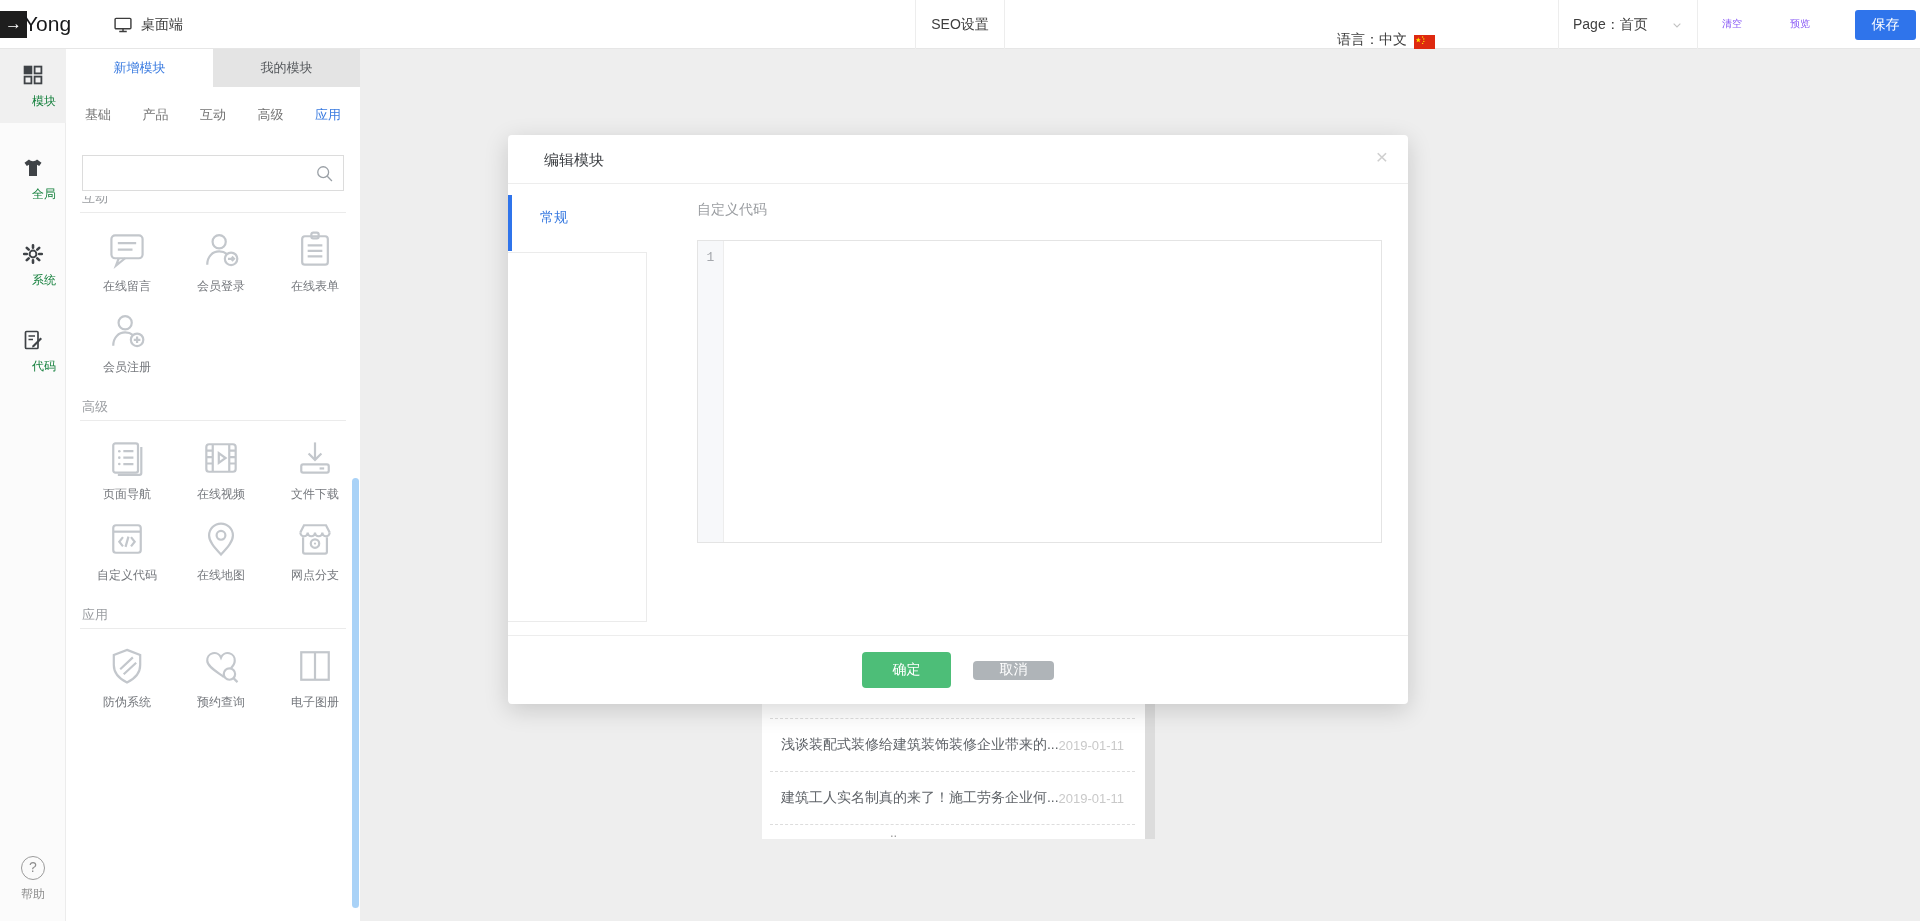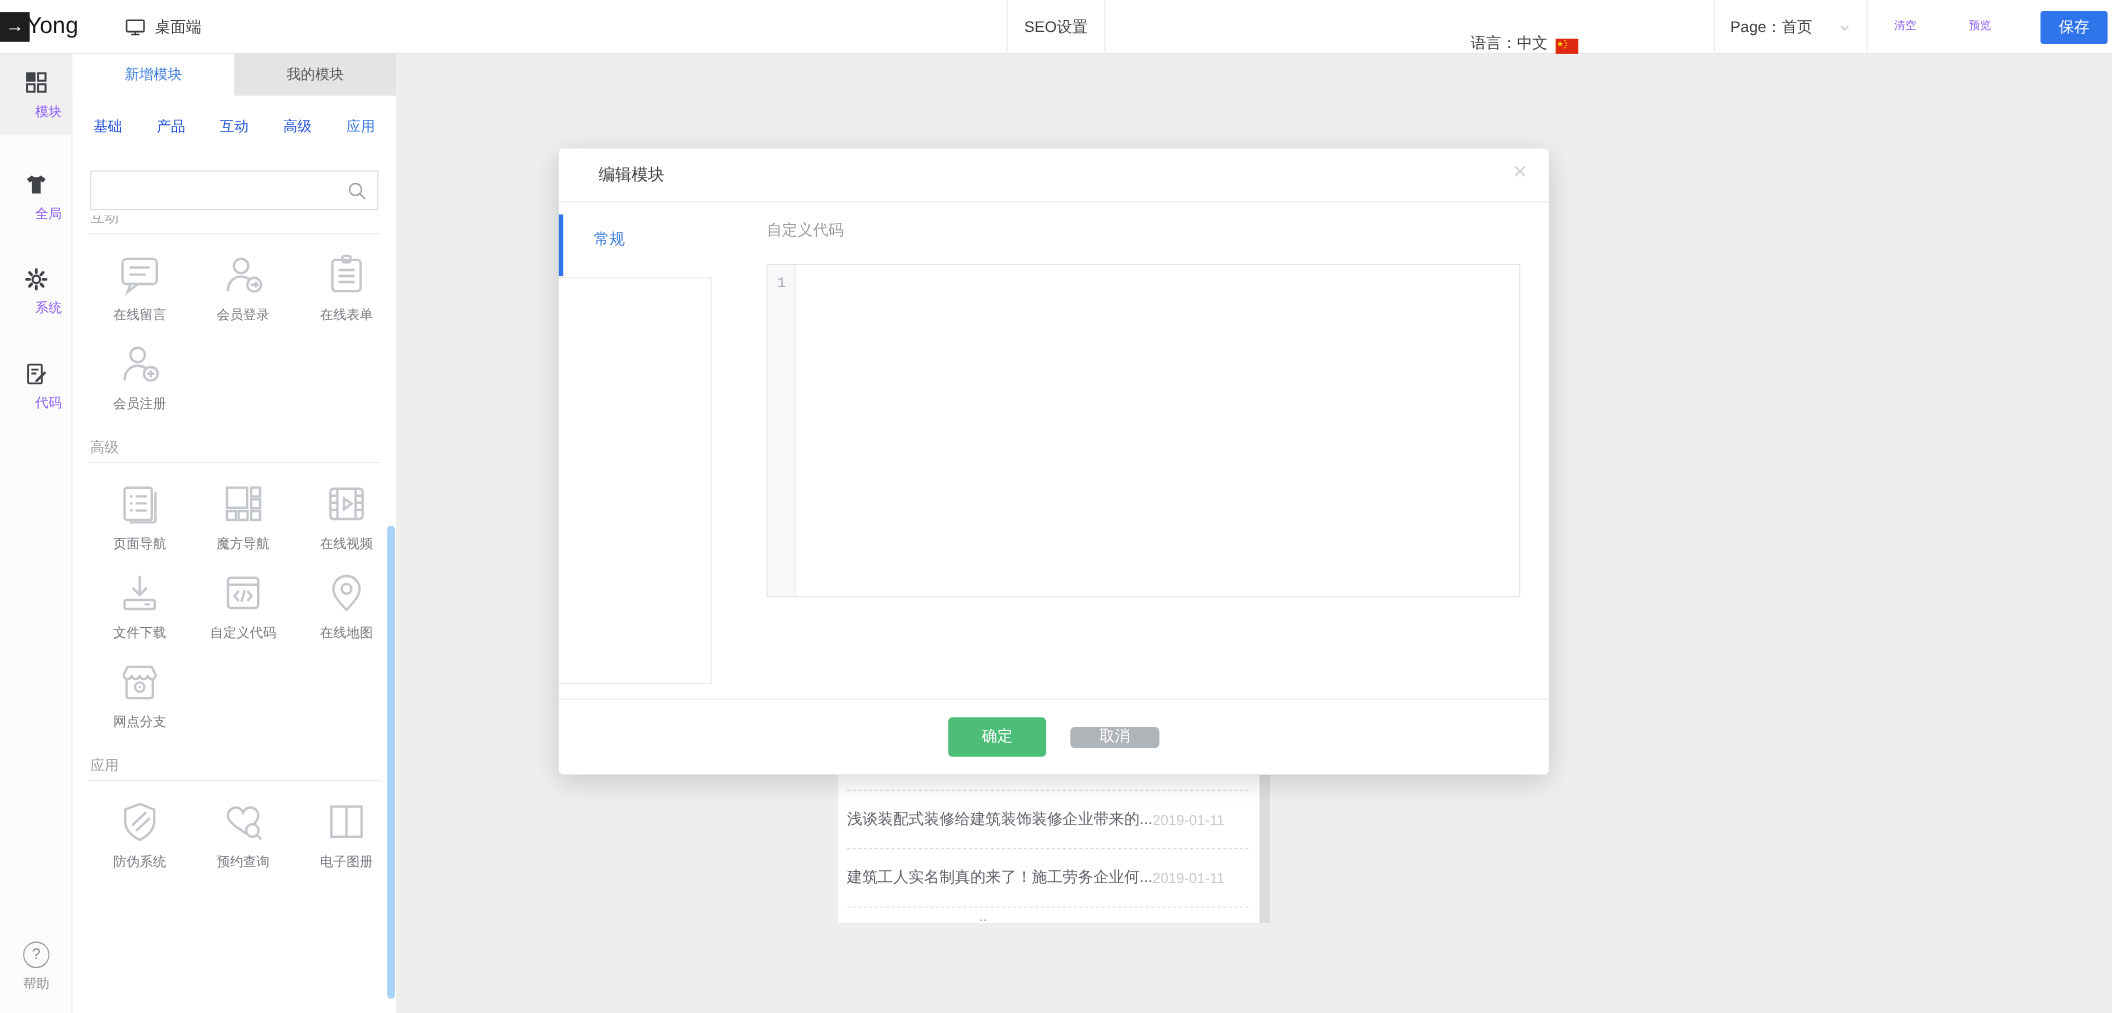--- a/index.html
+++ b/index.html
@@ -29,37 +29,37 @@
   .btn-clear { left:1722px; } .btn-preview { left:1790px; }
   .btn-save { position:absolute; left:1855px; top:10px; width:61px; height:30px; background:#2f74eb;
     color:#fff; font-size:14px; border:none; border-radius:3px; cursor:pointer; }
 
   
   .rail { position:absolute; left:0; top:49px; bottom:0; width:66px; background:#fbfbfb;
     border-right:1px solid #ececec; z-index:30; }
   .rail-item { width:66px; display:flex; flex-direction:column; align-items:center; justify-content:center;
     cursor:pointer; color:#43474b; }
   .rail-item .ric { width:24px; height:24px; }
-  .rail-item .rlabel { font-size:12px; margin-top:6px; color:#8b5cf6;margin-left:22px; }
+  .rail-item .rlabel { font-size:12px; margin-top:6px; color:#15803d;margin-left:22px; }
   .rail-item.first { height:74px; background:#f0f0f0; }
   .rail-item.gap { height:60px; margin-top:26px; }
   .rail-help { position:absolute; left:0; bottom:18px; width:66px; display:flex; flex-direction:column;
     align-items:center; color:#909090; cursor:pointer; }
   .help-circle { width:24px; height:24px; border:1.5px solid #9b9b9b; border-radius:50%;
     font-size:14px; line-height:21px; text-align:center; color:#8f8f8f; }
   .rail-help .rlabel { font-size:12px; margin-top:6px; color:#8f8f8f; }
 
   
   .panel { position:absolute; left:66px; top:49px; bottom:0; width:294px; background:#fff; z-index:30; }
   .ptabs { display:flex; height:38px; }
   .ptab { width:147px; text-align:center; line-height:38px; font-size:13px; cursor:pointer; }
   .ptab.active { color:#3a7be0; background:#fff; }
   .ptab.inactive { color:#55585c; background:#e4e4e4; }
   .cats { display:flex; justify-content:space-between; padding:0 19px; margin-top:18px; height:20px; }
-  .cat { font-size:13px; color:#1d4ed8; cursor:pointer; line-height:20px; }
+  .cat { font-size:13px; color:#737373; cursor:pointer; line-height:20px; }
   .cat.active { color:#3a7be0; }
   .searchbox { position:relative; margin:30px 16px 0 16px; height:36px; border:1px solid #dcdcdc; background:#fff; }
   .searchbox input { position:absolute; left:8px; top:0; width:230px; height:34px; border:none; outline:none;
     font-size:13px; color:#555; background:transparent; }
   .search-ic { position:absolute; right:8px; top:7px; width:21px; height:21px; cursor:pointer; }
   .clipped-head { height:12px; overflow:hidden; margin:5px 16px 0 16px; }
   .clipped-head span { display:block; transform:translateY(-7px); font-size:13px; color:#9a9da1; }
   .sep { border-top:1px solid #ebebeb; margin:4px 14px 0 14px; }
   .sec-title { font-size:13px; color:#9a9da1; margin:8px 0 0 16px; height:18px; line-height:18px; }
   .grid { display:grid; grid-template-columns:repeat(3,94px); padding-left:14px; margin-top:15px; }
@@ -69,21 +69,21 @@
   .panel-scrollbar { position:absolute; right:1px; top:429px; width:7px; height:430px;
     background:#a9d2f7; border-radius:4px; }
 
   
   .canvas { position:absolute; left:360px; top:49px; right:0; bottom:0; background:#eeeeee; }
   .news-panel { position:absolute; left:402px; top:655px; width:393px; height:135px; background:#fff; overflow:hidden; }
   .news-strip { position:absolute; right:0; top:0; width:10px; height:100%; background:#dcdcdc; }
   .news-inner { position:absolute; left:8px; right:20px; top:0; }
   .news-divider { border-top:1px dashed #ddd; }
   .news-divider.top { margin-top:14px; }
-  .news-row { height:52px; display:flex; align-items:center; justify-content:flex-start; }
+  .news-row { height:52px; display:flex; align-items:center; justify-content:center; }
   .news-title { font-size:14px; color:#5f6368; white-space:nowrap; overflow:hidden; max-width:278px; }
   .news-date { font-size:13px; color:#c9c9c9; }
   .news-clip { height:13px; overflow:hidden; font-size:13px; color:#9a9a9a; padding-left:120px; }
 
   
   .modal { position:absolute; left:508px; top:135px; width:900px; height:569px; background:#fff;
     border-radius:4px; box-shadow:0 6px 24px rgba(0,0,0,.16); z-index:50; }
   .m-header { position:relative; height:49px; border-bottom:1px solid #ededed; }
   .m-title { position:absolute; left:36px; top:0; line-height:49px; font-size:15px; color:#3b3e42; }
   .m-close { position:absolute; right:20px; top:11px; font-size:21px; color:#cfcfcf; cursor:pointer; line-height:1; }
@@ -397,26 +397,20 @@
   <div class="sep"></div>
   <div class="grid">
     <div class="mod">
       <svg class="micon">
           <use href="#sym-pagenav"></use>
         </svg>
       <span class="mlabel">页面导航</span>
     </div>
     <div class="mod">
       <svg class="micon">
-          <use href="#sym-cube"></use>
-        </svg>
-      <span class="mlabel">魔方导航</span>
-    </div>
-    <div class="mod">
-      <svg class="micon">
           <use href="#sym-video"></use>
         </svg>
       <span class="mlabel">在线视频</span>
     </div>
     <div class="mod">
       <svg class="micon">
           <use href="#sym-download"></use>
         </svg>
       <span class="mlabel">文件下载</span>
     </div>

